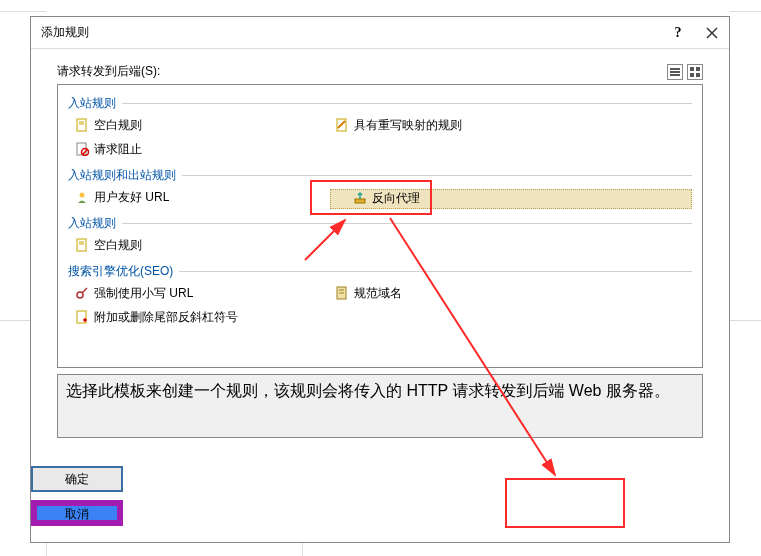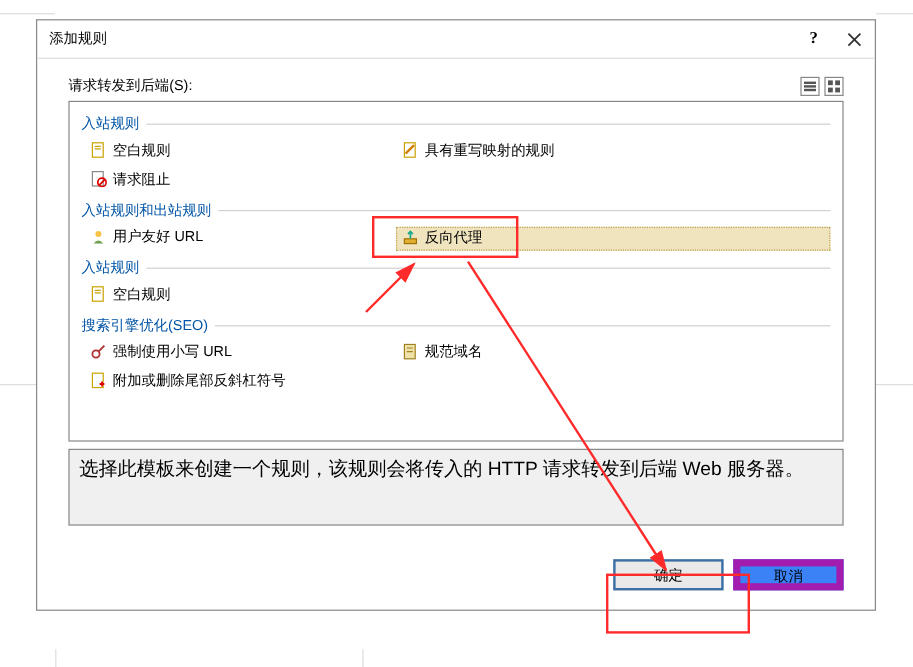--- a/index.html
+++ b/index.html
@@ -134,36 +134,37 @@
     }
     .col1 {
       width: 260px;
     }
     .col2 {
       flex: 1;
     }
     .item.selected {
       background: #f0e4bf;
       border: 1px dotted #bca050;
-      padding-left: 3px;
+      padding-left: 21px;
       height: 20px;
     }
     .desc-panel {
       border: 1px solid #888;
       background: #f0f0f0;
       margin-top: 6px;
       height: 64px;
       padding: 6px 8px;
       font-size: 16px;
     }
     .button-bar {
       display: flex;
       justify-content: flex-end;
       padding: 14px 26px 16px 0;
       gap: 8px;
+      flex-direction: column;
     }
     .btn {
       width: 92px;
       height: 26px;
       border: 6px solid #a21caf;
       background: #3b82f6;
       font-size: 12px;
       cursor: pointer;
       font-family: inherit;
     }

